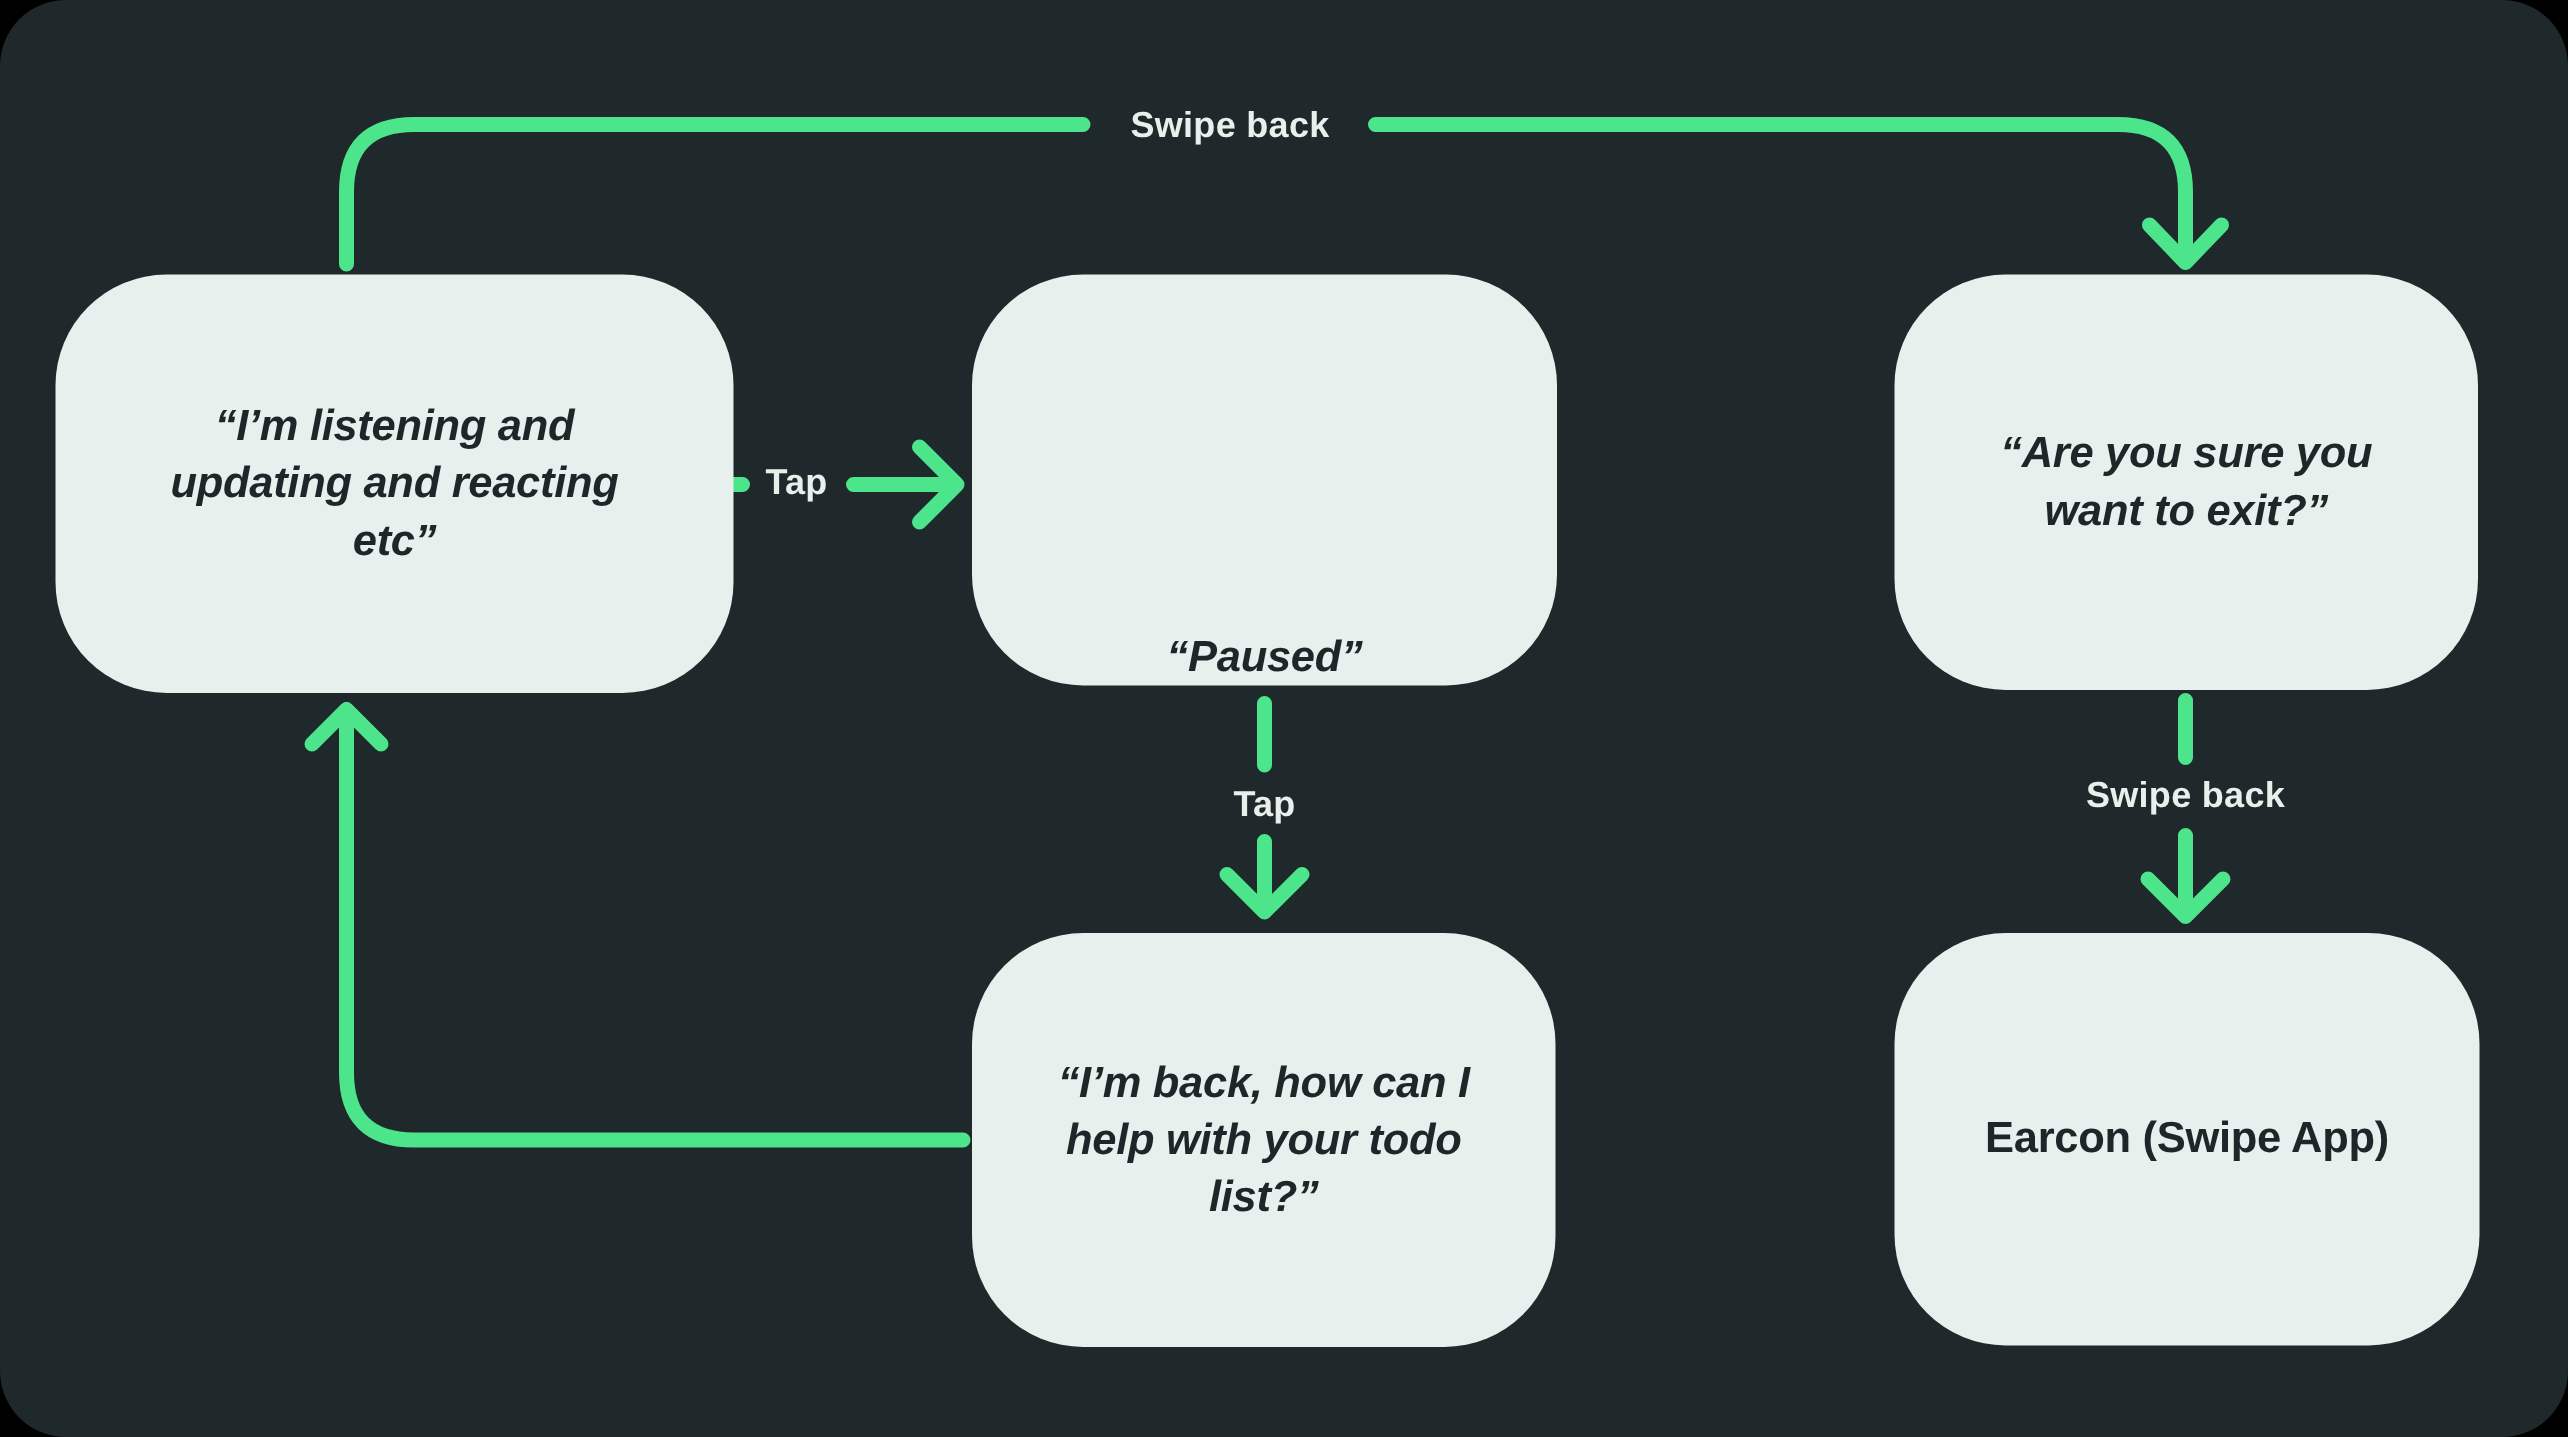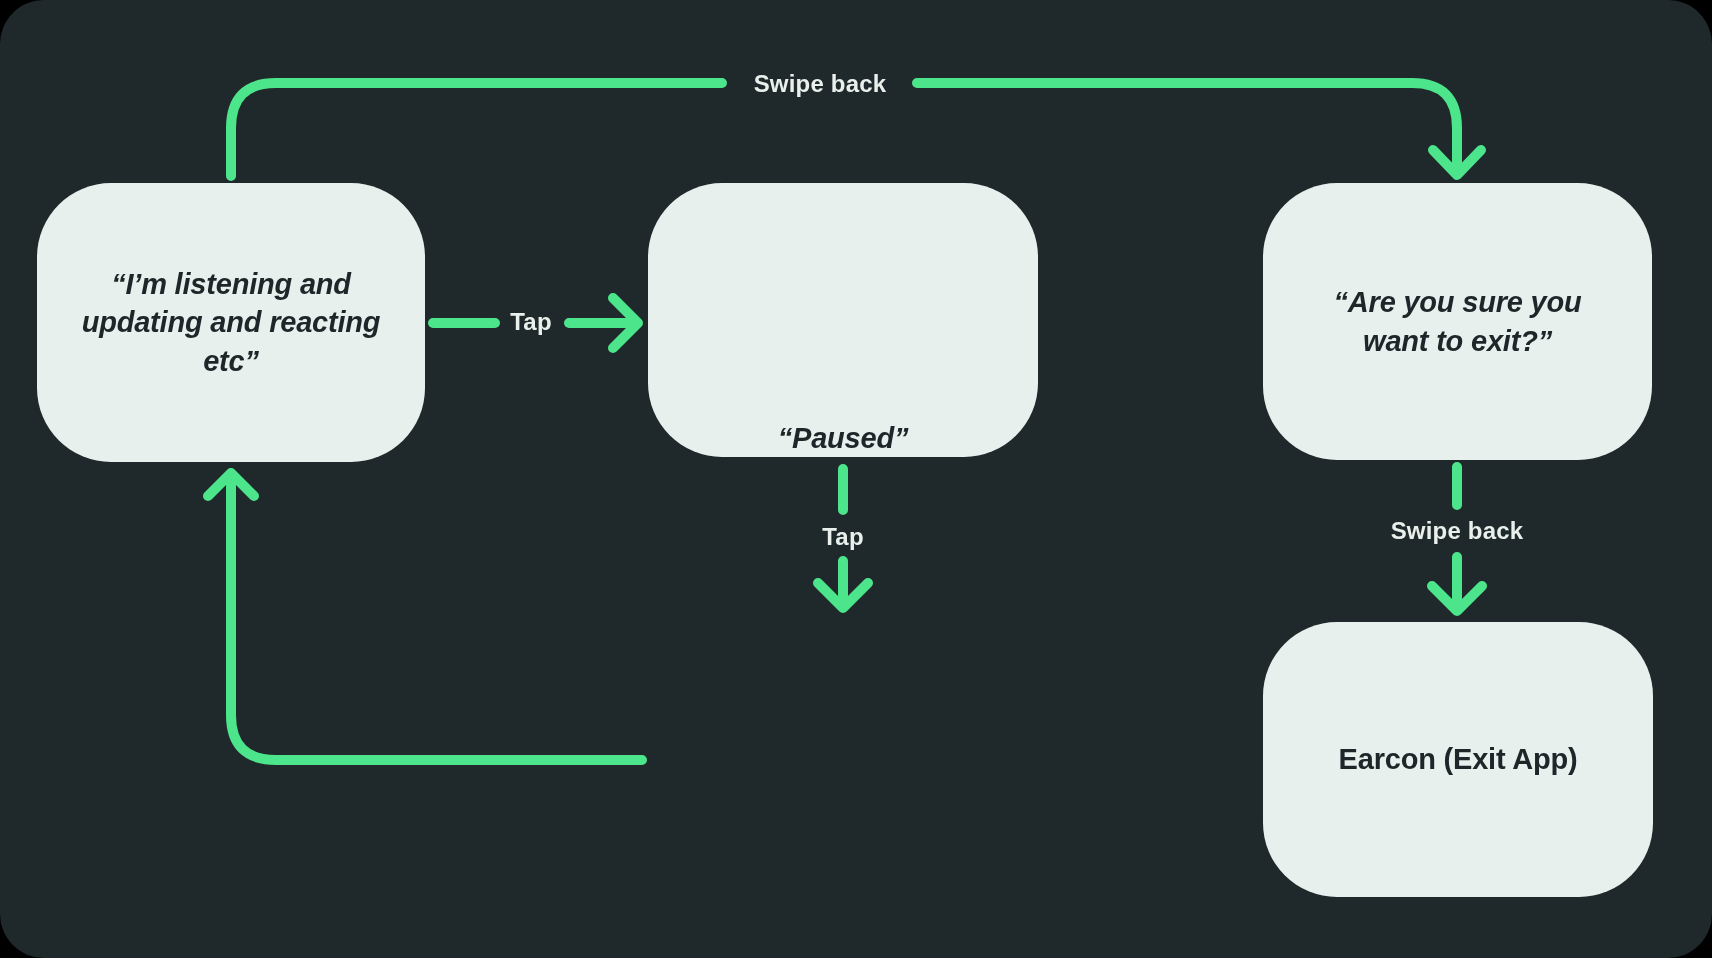--- a/index.html
+++ b/index.html
@@ -46,21 +46,21 @@
   }
   .node-label {
     color: var(--node_text);
     font-size: 29px;
     font-weight: 700;
     line-height: 1.32;
     text-align: center;
     letter-spacing: -0.2px;
   }
   .italic { font-style: italic; }
-  .node-1 { left: 37px;   top: 183px; width: 388px; height: 279px; }
+  .node-1 { left: 37px;   top: 183px; width: 452px; height: 279px; }
   .node-2 { left: 648px;  top: 183px; width: 390px; height: 274px; align-items: flex-end; }
   .node-3 { left: 1263px; top: 183px; width: 389px; height: 277px; }
   .node-4 { left: 648px;  top: 622px; width: 389px; height: 276px; }
   .node-5 { left: 1263px; top: 622px; width: 390px; height: 275px; }
   .node-1 .node-label { max-width: 345px; }
   .node-3 .node-label { max-width: 300px; }
   .node-4 .node-label { max-width: 335px; }
   .edge-label {
     position: absolute;
     transform: translate(-50%, -50%);
@@ -98,23 +98,26 @@
   </div>
 
   <div class="node node-2">
     <div class="node-label italic">“Paused”</div>
   </div>
 
   <div class="node node-3">
     <div class="node-label italic">“Are you sure you want to exit?”</div>
   </div>
 
+  <div class="node node-4">
+    <div class="node-label italic">“I’m back, how can I help with your todo list?”</div>
+  </div>
 
   <div class="node node-5">
-    <div class="node-label">Earcon (Exit App)</div>
+    <div class="node-label">Earcon (Swipe App)</div>
   </div>
 
   <div class="edge-label el-swipe-top">Swipe back</div>
   <div class="edge-label el-tap-1">Tap</div>
   <div class="edge-label el-tap-2">Tap</div>
   <div class="edge-label el-swipe-right">Swipe back</div>
 
 </div>
 
 </body></html>

